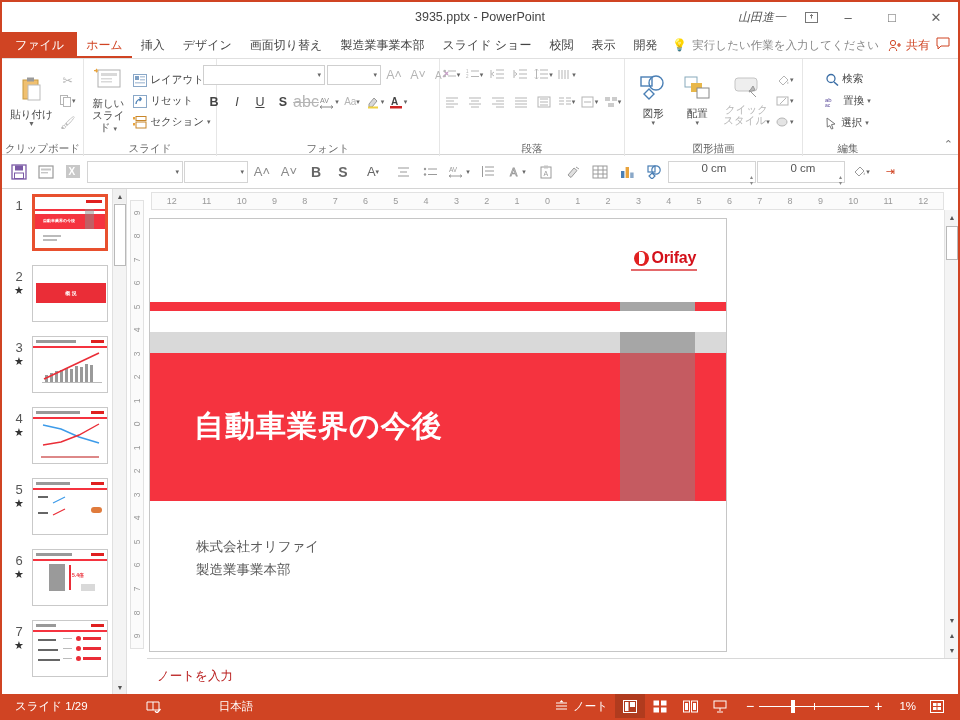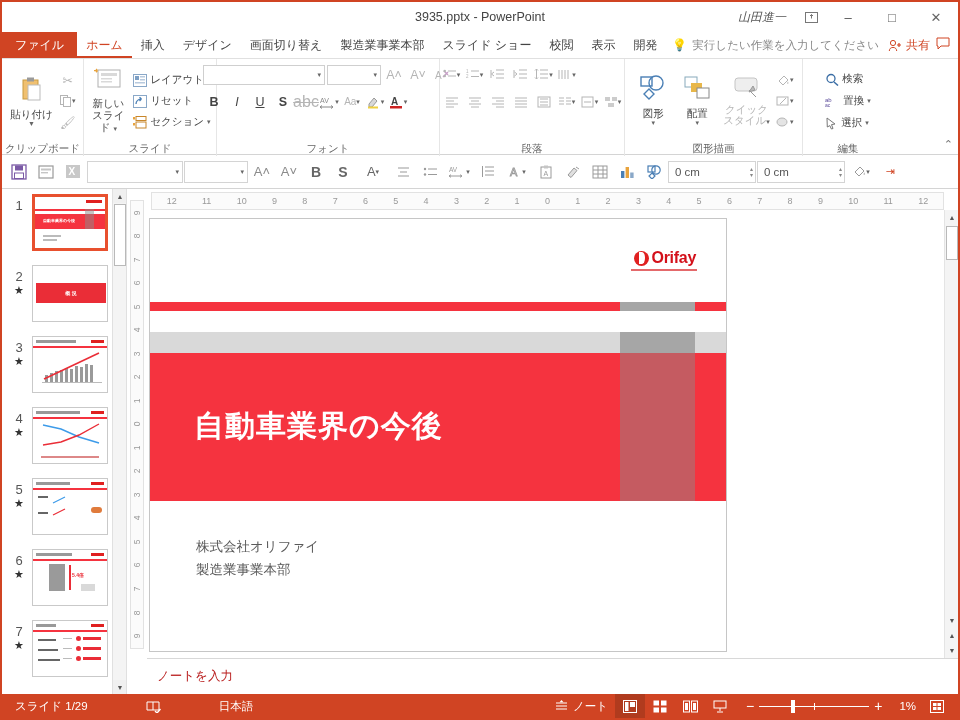--- a/index.html
+++ b/index.html
@@ -105,21 +105,21 @@
   .aib {
     width:26px; height:26px; display:flex; align-items:center; justify-content:center;
     font-size:14px; color:#8a8a8a;
   }
   .combo-a { width:96px; height:22px; border:1px solid #d4d4d4; background:#fff;
              display:flex; align-items:center; justify-content:flex-end; padding-right:3px; }
   .combo-b { width:64px; height:22px; border:1px solid #d4d4d4; background:#fff;
              display:flex; align-items:center; justify-content:flex-end; padding-right:3px; }
   .spin {
     width:88px; height:22px; border:1px solid #d4d4d4; background:#fff;
-    display:flex; align-items:center; padding:0 2px 0 6px; font-size:11.5px; color:#555;
+    display:flex; align-items:center; padding:0 2px 0 6px; font-size:11.5px; color:#555;flex-direction:column;
   }
   .spin .arrows { margin-left:auto; display:flex; flex-direction:column;
                   font-size:6px; line-height:6px; color:#888; }
   
   .workspace { flex:1; display:flex; position:relative; overflow:hidden; background:#fff; }
   
   .thumbs {
     width:125px; flex:0 0 125px; background:#fff; position:relative;
     border-right:1px solid #e0e0e0; overflow:hidden;
   }

